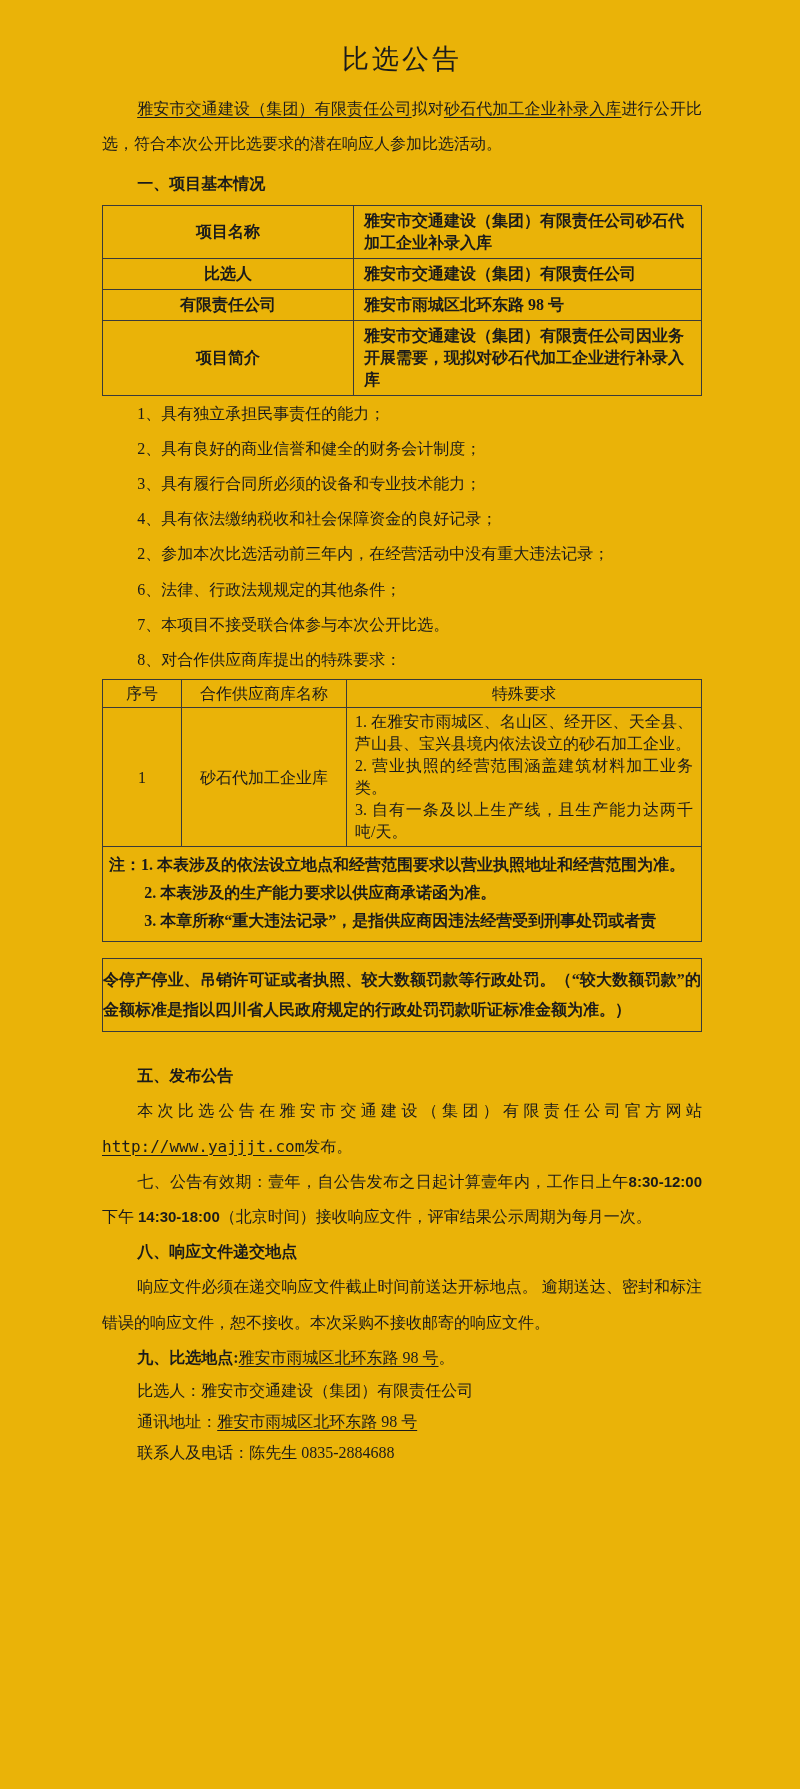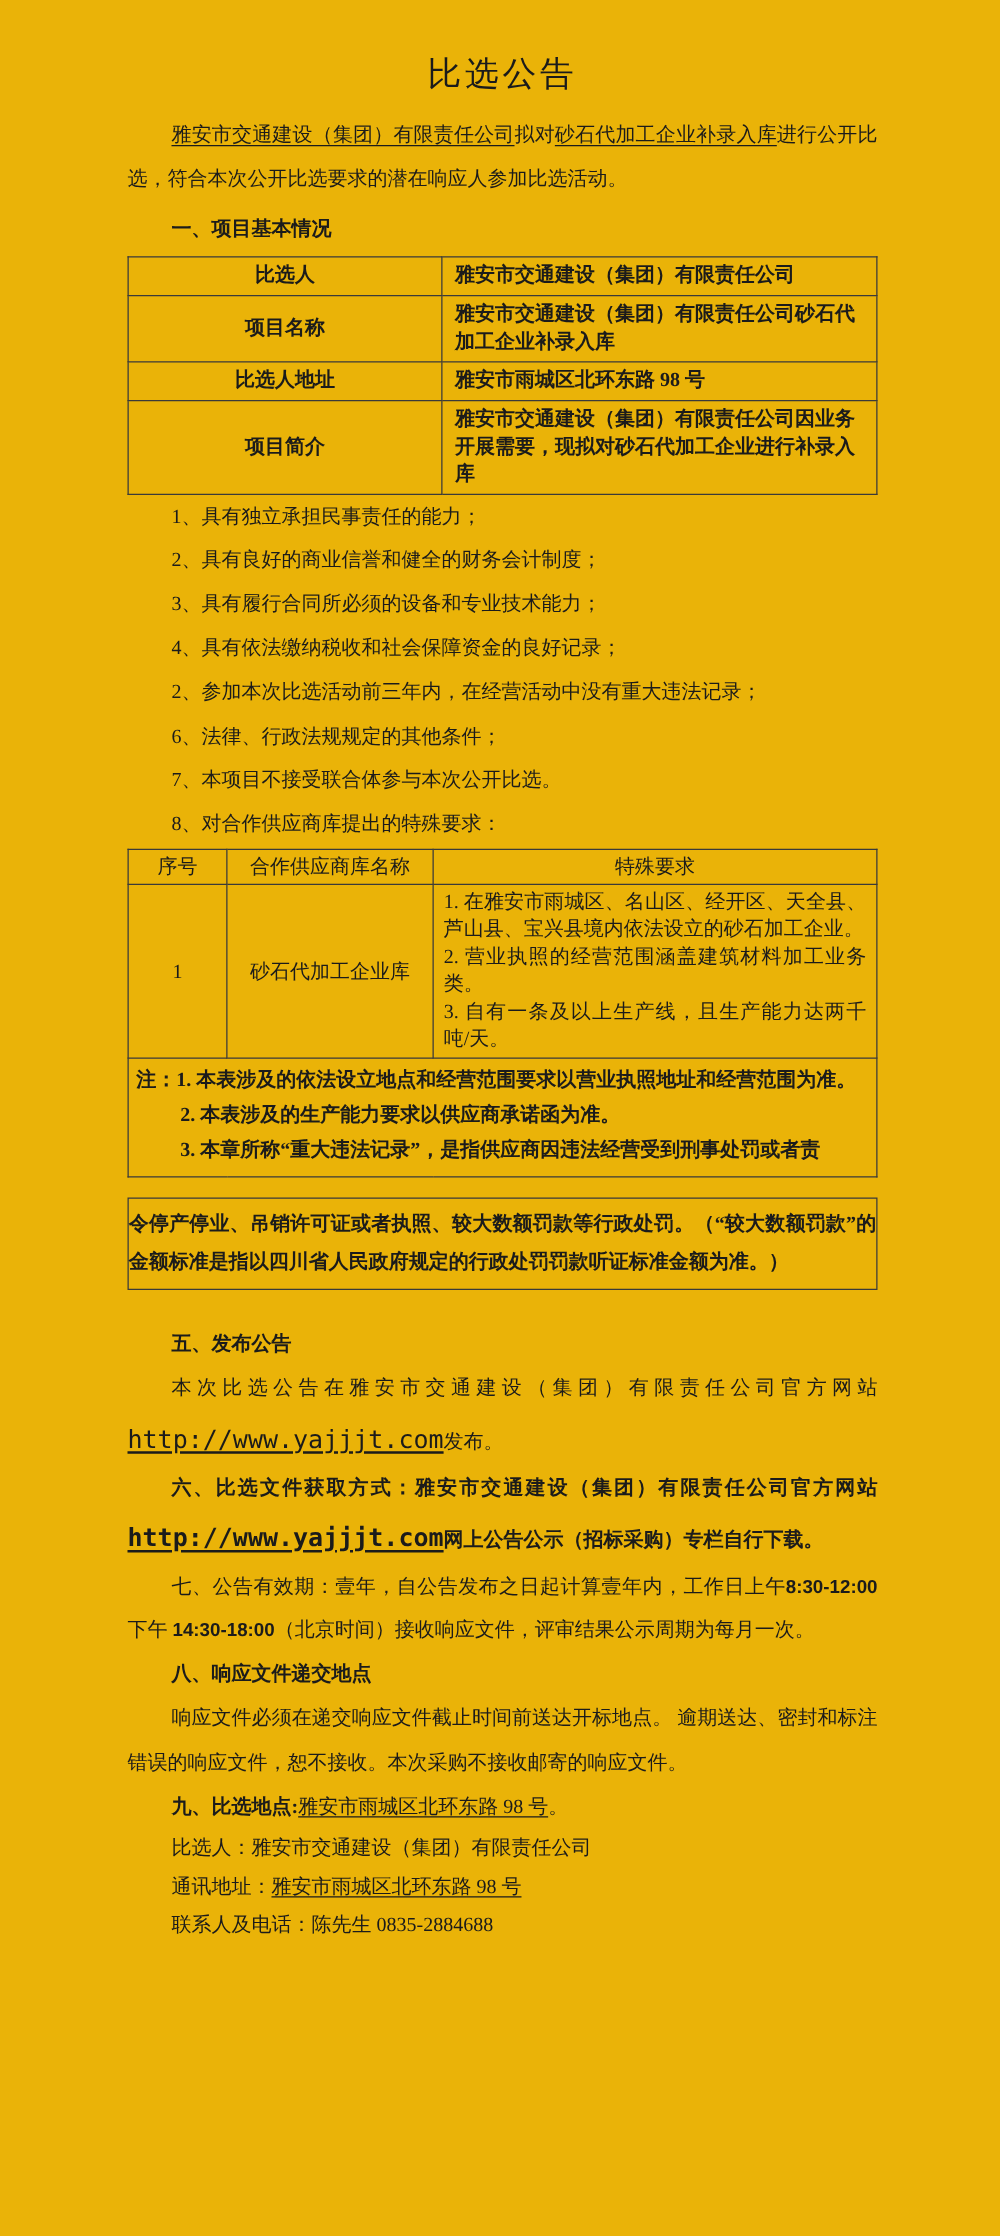--- a/index.html
+++ b/index.html
@@ -35,21 +35,21 @@
     line-height:2.2;
     font-weight:bold;
     text-align:justify;
   }
   .mt-lg{margin-top:28px;}
   .mt-md{margin-top:26px;}
   .bold{font-weight:bold;}
   .u{text-decoration:underline;text-underline-offset:3px;}
   .url{
     font-family:"DejaVu Sans Mono","Liberation Mono",monospace;
-    font-size:20px;
+    font-size:16px;
     text-decoration:underline;
     text-underline-offset:3px;
   }
   .num{
     font-family:"Liberation Sans","DejaVu Sans",sans-serif;
     font-weight:600;
     font-size:15px;
   }
   table.tbl{
     width:100%;
@@ -122,29 +122,29 @@
 
   <h1 class="title">比选公告</h1>
 
   <p class="para intro"><span class="u">雅安市交通建设（集团）有限责任公司</span><span>拟对</span><span class="u">砂石代加工企业补录入库</span><span>进行公开比选，符合本次公开比选要求的潜在响应人参加比选活动。</span></p>
 
   <p class="heading">一、项目基本情况</p>
 
   <table class="tbl tbl1">
     <tbody>
         <tr>
+      <td class="lab">项目名称</td>
+      <td class="val">雅安市交通建设（集团）有限责任公司砂石代加工企业补录入库</td>
+    </tr>
+    <tr>
       <td class="lab">比选人</td>
       <td class="val">雅安市交通建设（集团）有限责任公司</td>
     </tr>
     <tr>
-      <td class="lab">项目名称</td>
-      <td class="val">雅安市交通建设（集团）有限责任公司砂石代加工企业补录入库</td>
-    </tr>
-    <tr>
-      <td class="lab">比选人地址</td>
+      <td class="lab">有限责任公司</td>
       <td class="val">雅安市雨城区北环东路 98 号</td>
     </tr>
     <tr>
       <td class="lab">项目简介</td>
       <td class="val">雅安市交通建设（集团）有限责任公司因业务开展需要，现拟对砂石代加工企业进行补录入库</td>
     </tr>
   </tbody>
     </table>
 
 
@@ -181,21 +181,20 @@
       </td>
     </tr>
   </tbody>
     </table>
 
   <div class="contbox">令停产停业、吊销许可证或者执照、较大数额罚款等行政处罚。（“较大数额罚款”的金额标准是指以四川省人民政府规定的行政处罚罚款听证标准金额为准。）</div>
 
   <p class="heading mt-md">五、发布公告</p>
   <p class="para"><span>本次比选公告在雅安市交通建设（集团）有限责任公司官方网站</span><span class="url">http://www.yajjjt.com</span><span>发布。</span></p>
 
-  <p class="para bold"><span>六、比选文件获取方式：雅安市交通建设（集团）有限责任公司官方网站</span><span class="url bold">http://www.yajjjt.com</span><span>网上公告公示（招标采购）专栏自行下载。</span></p>
 
   <p class="para"><span>七、公告有效期：壹年，自公告发布之日起计算壹年内，工作日上午</span><span class="num">8:30-12:00</span><span> 下午 </span><span class="num">14:30-18:00</span><span>（北京时间）接收响应文件，评审结果公示周期为每月一次。</span></p>
 
   <p class="heading">八、响应文件递交地点</p>
   <p class="para">响应文件必须在递交响应文件截止时间前送达开标地点。 逾期送达、密封和标注错误的响应文件，恕不接收。本次采购不接收邮寄的响应文件。</p>
 
   <p class="para"><span class="bold">九、比选地点:</span><span class="u">雅安市雨城区北环东路 98 号</span><span>。</span></p>
 
 
   <p class="para contact"><span>比选人：</span><span>雅安市交通建设（集团）有限责任公司</span></p>

